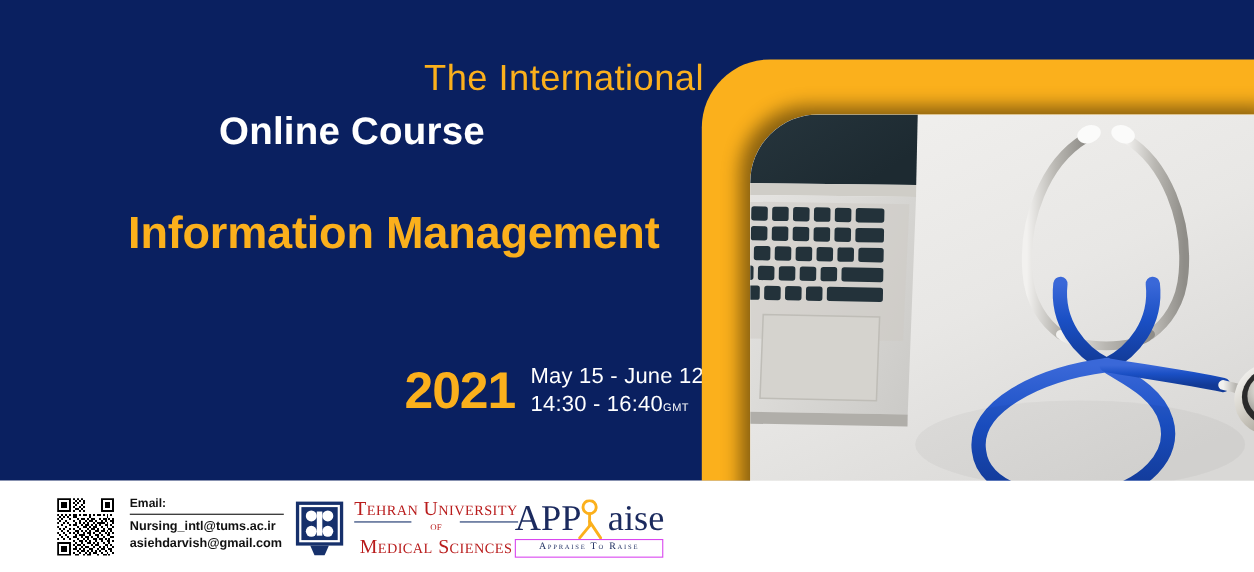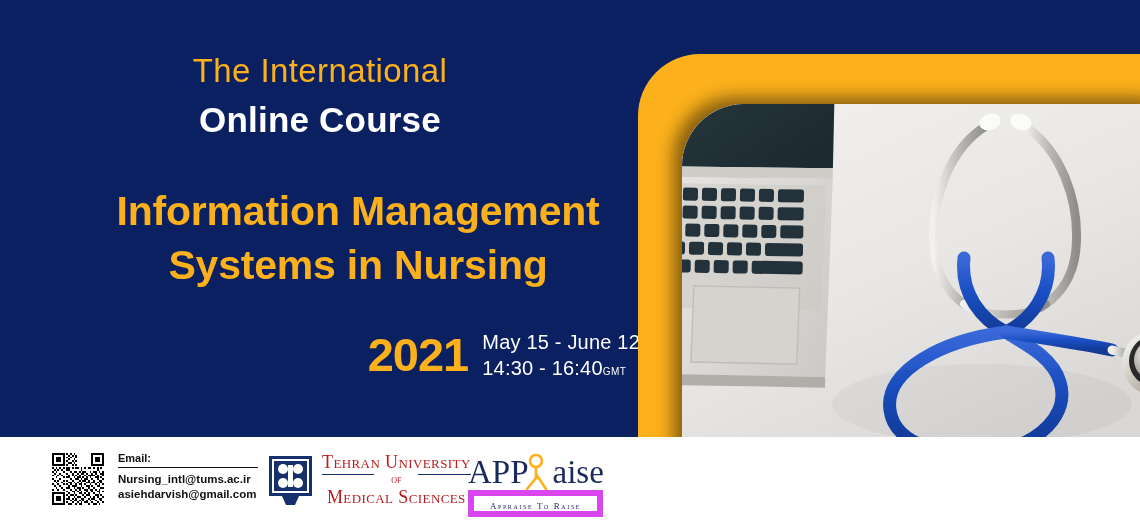--- a/index.html
+++ b/index.html
@@ -5,21 +5,21 @@
   html,body{margin:0;padding:0;background:#fff;}
   body{font-family:"Liberation Sans",sans-serif;}
   #banner{position:relative;width:1140px;height:520px;overflow:hidden;background:#ffffff;}
 
   
   .navy-panel{position:absolute;left:0;top:0;width:1140px;height:437px;background:#0a2060;}
 
   
   .text-col{position:absolute;left:0;top:0;width:640px;height:437px;}
 
-  .kicker{position:absolute;left:0;top:52px;width:640px;text-align:center;
+  .kicker{position:absolute;left:0;top:52px;width:640px;text-align:right;
           font-size:33px;color:#fbb01c;letter-spacing:.4px;font-weight:400;}
   .kicker-strong{position:absolute;left:0;top:100px;width:640px;text-align:center;
           font-size:35px;color:#ffffff;font-weight:700;letter-spacing:.2px;}
 
   .course-title{position:absolute;left:0;top:184px;width:640px;text-align:center;
           color:#fbb01c;font-weight:700;font-size:41px;line-height:54px;
           font-stretch:condensed;letter-spacing:-0.2px;padding-left:38px;}
   .course-title div{white-space:nowrap;}
 
   .datebar{position:absolute;left:0;top:328px;width:640px;display:flex;
@@ -56,40 +56,39 @@
   .tums-of{display:flex;align-items:flex-start;gap:17px;width:100%;margin:3px 0;}
   .tums-of .ln{flex:1;height:1px;background:#16306b;}
   .tums-of span{font-size:11px;font-variant:small-caps;}
   .tums-l2{font-size:18px;letter-spacing:.4px;font-variant:small-caps;}
 
   .appraise{position:absolute;left:468px;top:18px;width:135px;}
   .appraise-word{position:relative;height:34px;}
   .ap-text{font-family:"Liberation Serif",serif;font-size:33px;color:#1b2a5e;
            letter-spacing:0px;line-height:34px;}
   .ap-r{position:absolute;left:56px;top:-1px;width:26px;height:36px;}
-  .ap-tag{margin-top:1px;border:6px solid #d946ef;height:15px;display:flex;
-          align-items:flex-end;justify-content:center;}
+  .ap-tag{margin-top:1px;border:1px solid #d946ef;height:15px;display:flex;
+          align-items:flex-start;justify-content:center;}
   .ap-tag span{font-family:"Liberation Serif",serif;font-size:9px;color:#1b2a5e;
                letter-spacing:1.6px;font-variant:small-caps;}
 </style>
 </head>
 <body>
 
 <div id="banner">
 
   <div class="navy-panel"></div>
 
   <div class="text-col">
 
     <div class="kicker">The International</div>
     <div class="kicker-strong">Online Course</div>
 
     <div class="course-title">
       <div>Information Management</div>
-      <div>Systems in Nursing</div>
     </div>
 
     <div class="datebar">
       <div class="year">2021</div>
       <div class="datelines">
         <div class="dateline">May 15 - June 12</div>
         <div class="dateline">
           <span>14:30 - 16:40</span><span class="gmt">GMT</span>
         </div>
       </div>

